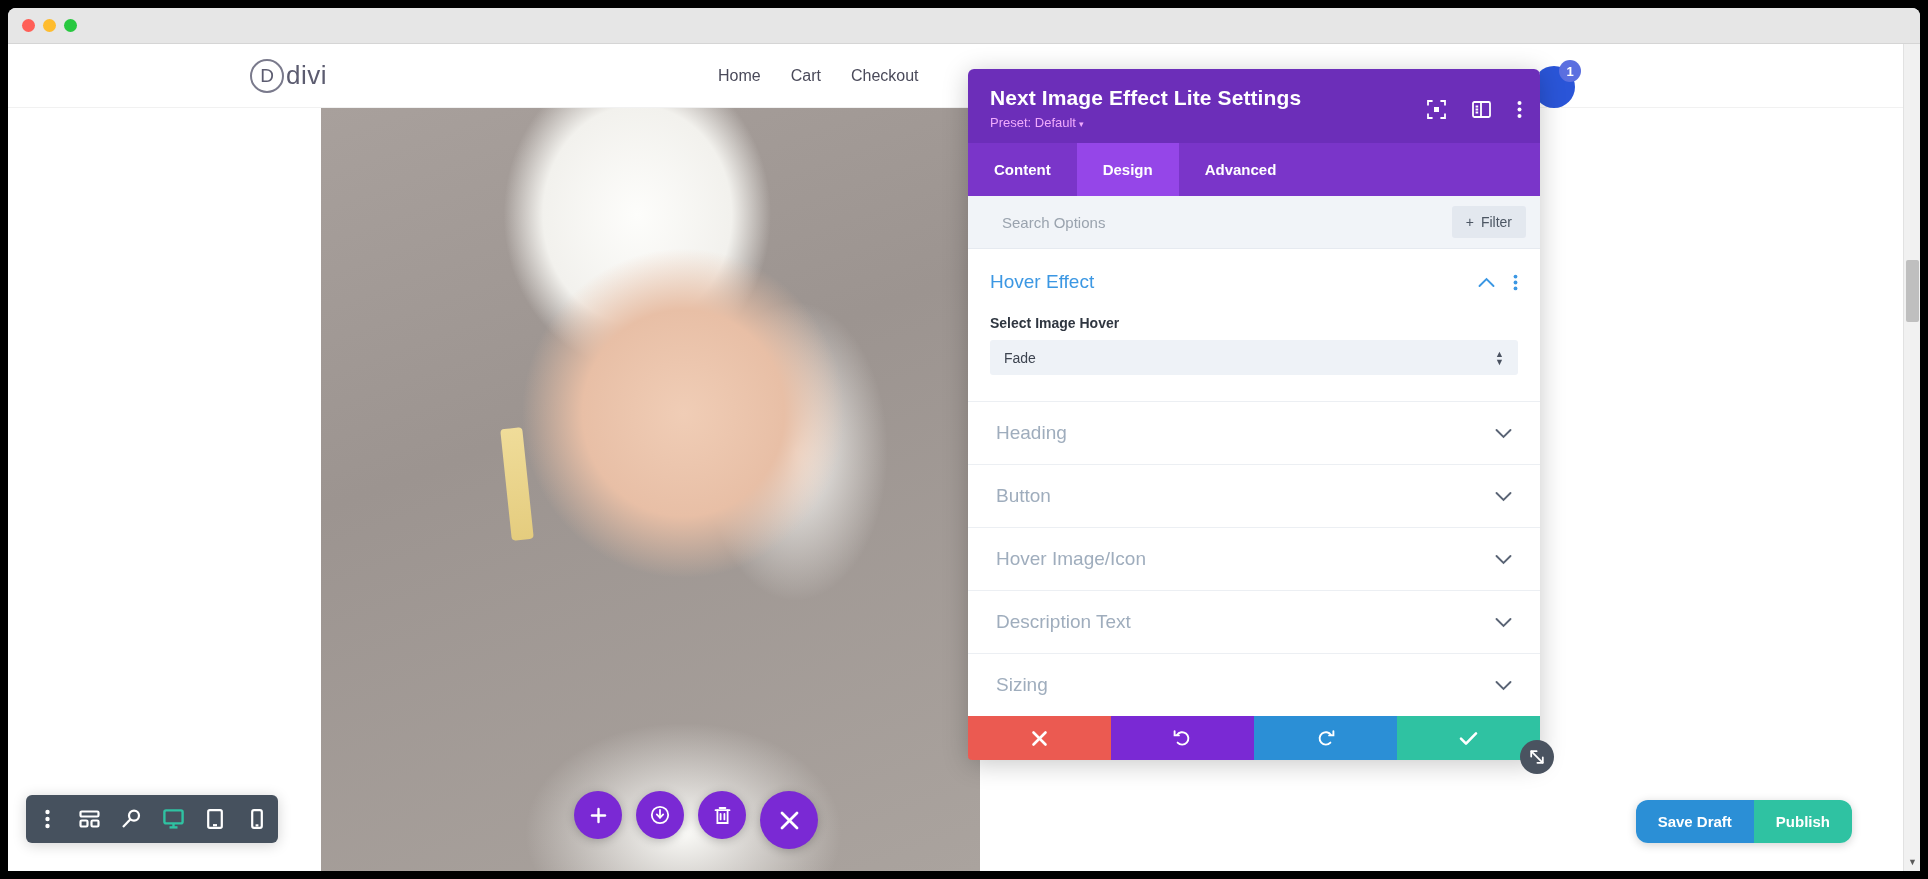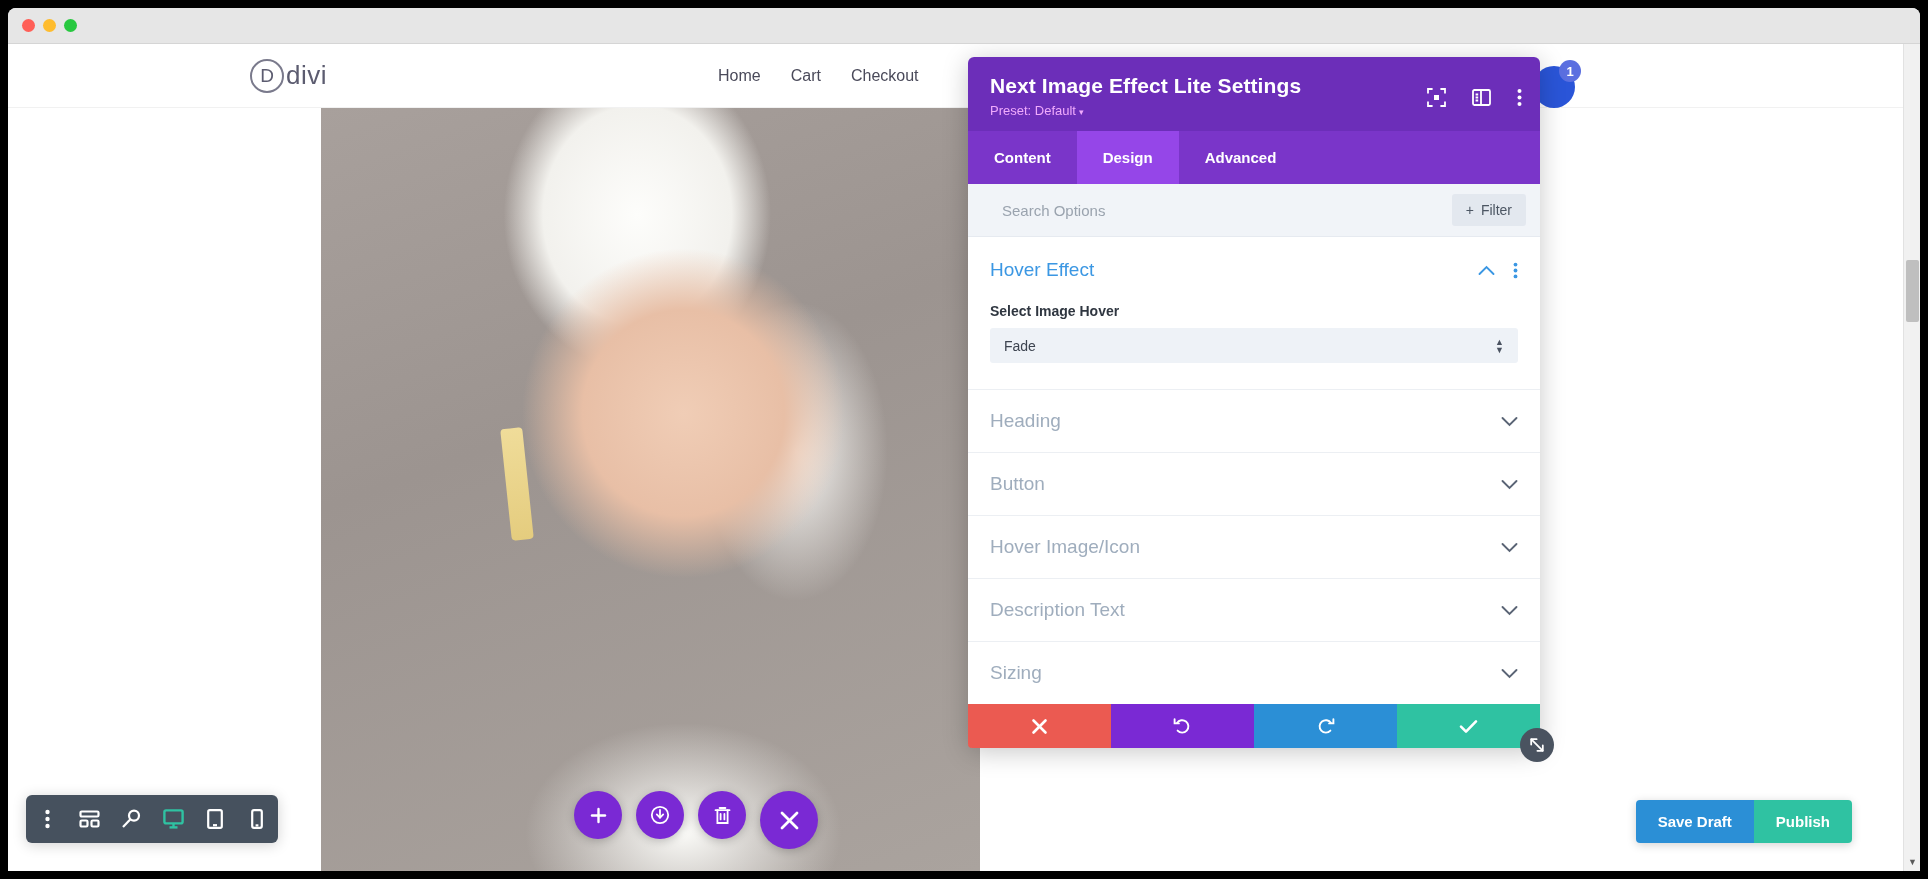--- a/index.html
+++ b/index.html
@@ -139,21 +139,21 @@
     display: flex; align-items: center; justify-content: center;
     color: #fff;
     box-shadow: 0 2px 10px rgba(0,0,0,.22);
     cursor: pointer;
   }
   .rbtn.big { width: 58px; height: 58px; margin-bottom: -5px; }
 
   
   .modal {
     position: absolute;
-    left: 960px; top: 13px;
+    left: 960px; top: 25px;
     width: 572px;
     background: #fff;
     border-radius: 6px;
     box-shadow: 0 4px 26px rgba(0,0,0,.22);
     overflow: visible;
     z-index: 40;
   }
   .modal-head {
     background: #6c2eb9;
     border-radius: 6px 6px 0 0;
@@ -223,21 +223,21 @@
     cursor: pointer;
   }
   .select-value { font-size: 14px; color: #3d4450; }
   .select-arrows {
     position: absolute; right: 14px; top: 50%; transform: translateY(-50%);
     font-size: 9px; color: #4a5260; line-height: 8px; text-align:center;
   }
 
   .sec-row {
     border-top: 1px solid #eceff3;
-    padding: 20px 22px;
+    padding: 20px 28px;
     display: flex; align-items: center; justify-content: space-between;
     cursor: pointer;
   }
   .sec-row .sec-label { font-size: 19px; color: #9fadbd; }
   .sec-row .chev { color: #5a6475; display: flex; }
 
   
   .action-bar {
     display: flex;
     height: 44px;
@@ -264,21 +264,21 @@
     color: #fff;
     cursor: nwse-resize;
     z-index: 50;
   }
 
   
   .publish-wrap {
     position: absolute;
     right: 68px; bottom: 28px;
     display: flex;
-    border-radius: 4px;
+    border-radius: 12px;
     overflow: hidden;
     box-shadow: 0 2px 10px rgba(0,0,0,.18);
     z-index: 35;
   }
   .publish-wrap > div {
     padding: 13px 22px;
     font-size: 15px; font-weight: bold; color: #fff;
     cursor: pointer;
   }
   .save-draft { background: #2b8fd6; }

